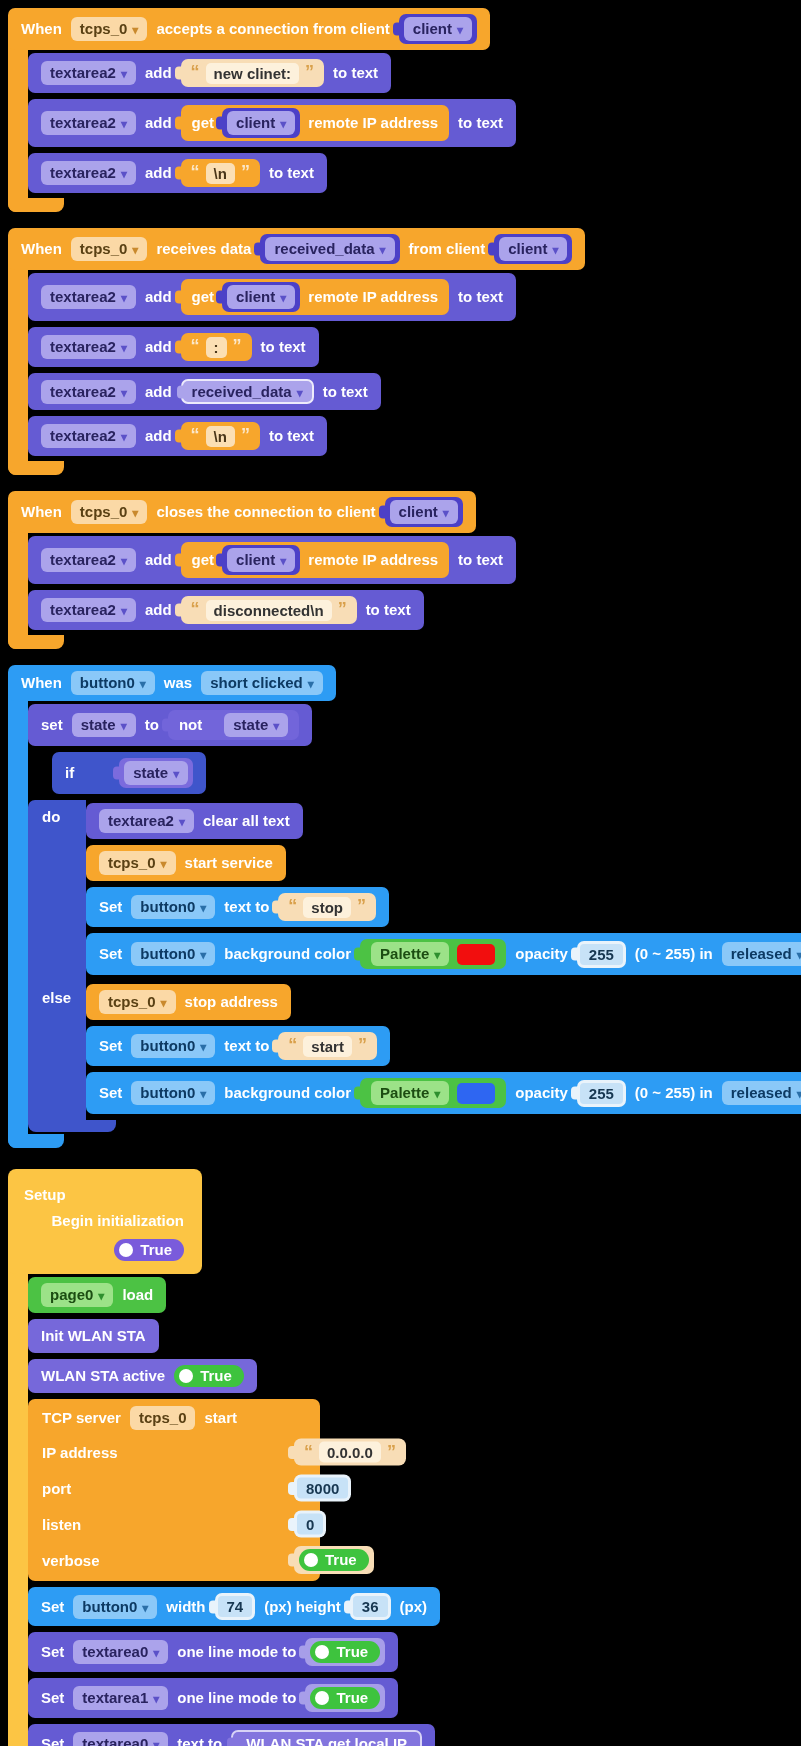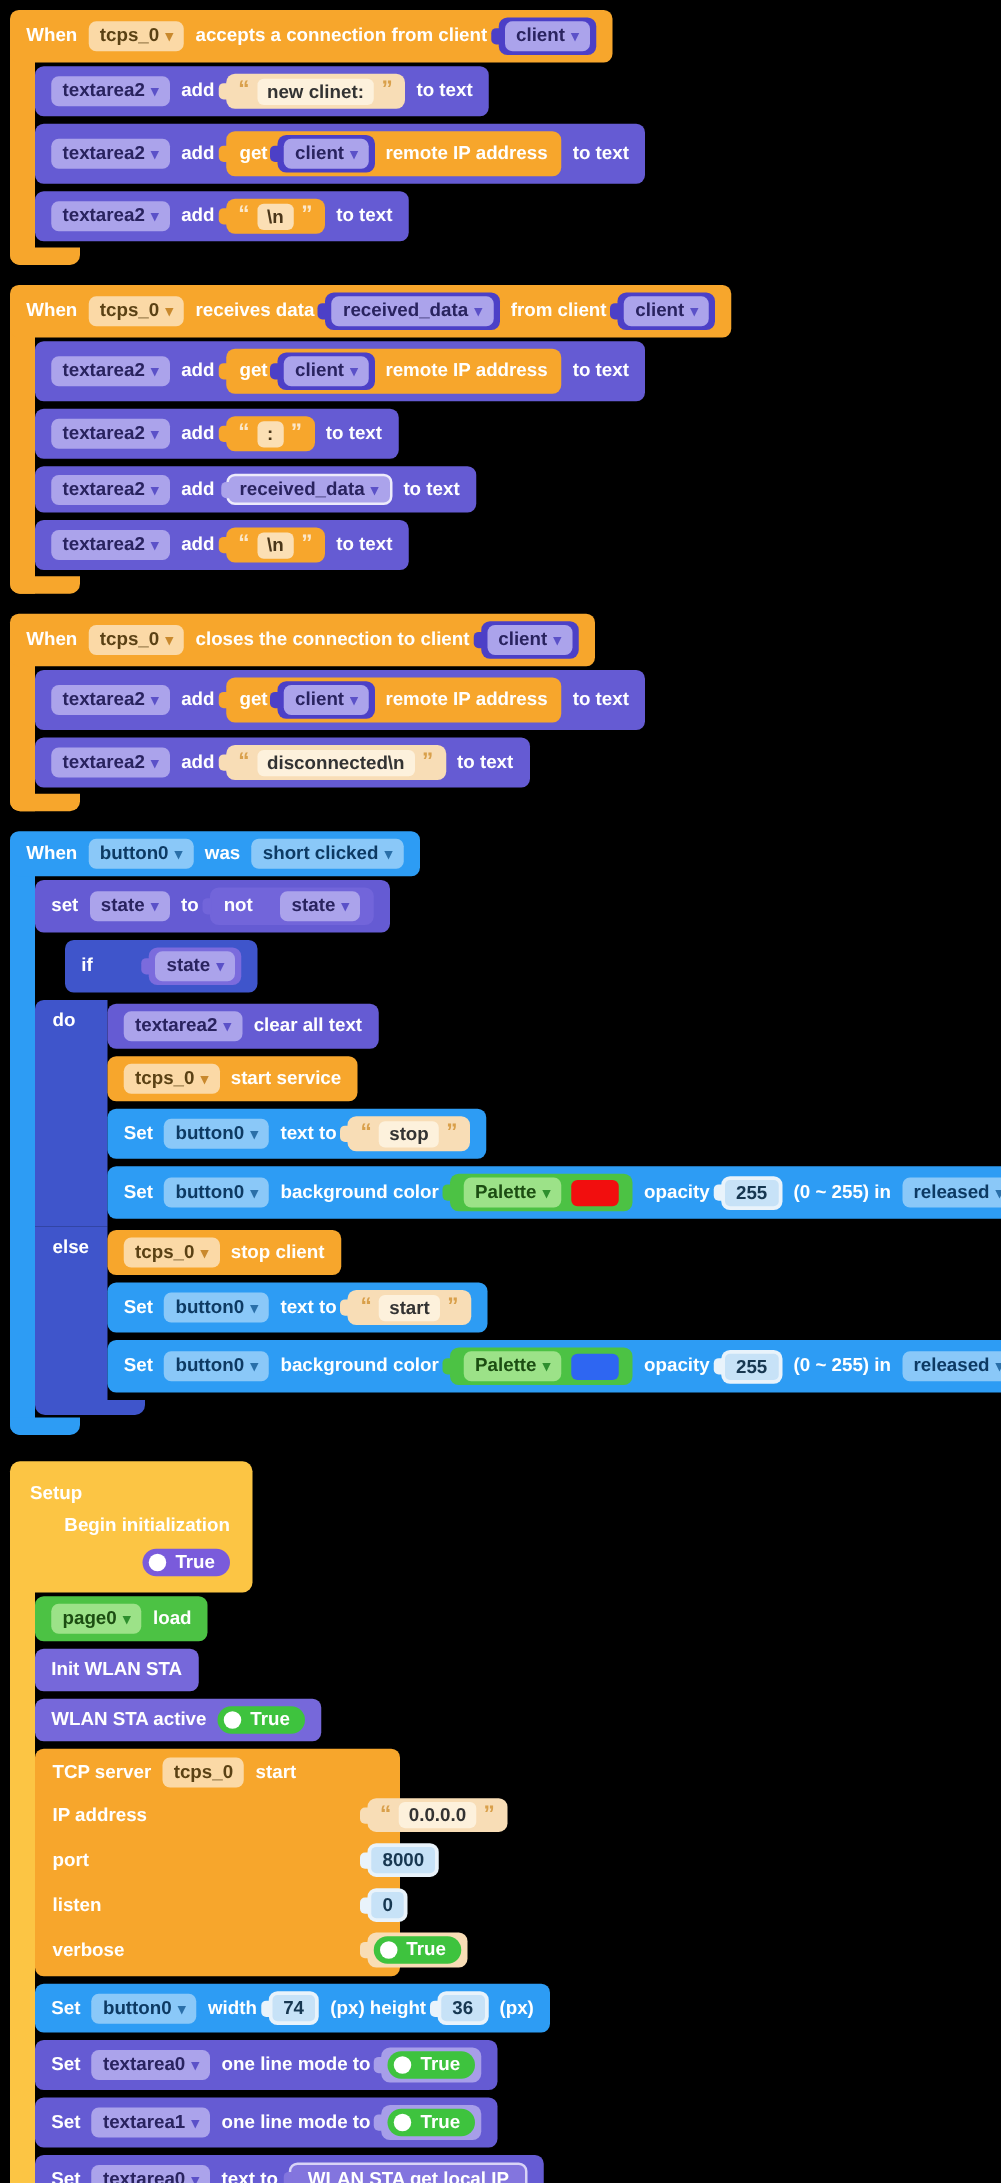--- a/index.html
+++ b/index.html
@@ -365,21 +365,21 @@
 
         </div>
       </div>
       <div class="clabel">else</div>
       <div class="cstack">
         <div class="row blk b-orange">
           <span class="chip chip-cream">
               <span>tcps_0</span>
               <span class="caret c-orange"></span>
             </span>
-          <span>stop client</span>
+          <span>stop address</span>
         </div>
         <div class="row blk b-blue">
           <span>Set</span>
           <span class="chip chip-lblue">
               <span>button0</span>
               <span class="caret c-blue"></span>
             </span>
           <span>text to</span>
           <span class="str pz">
               <span class="q"></span>

